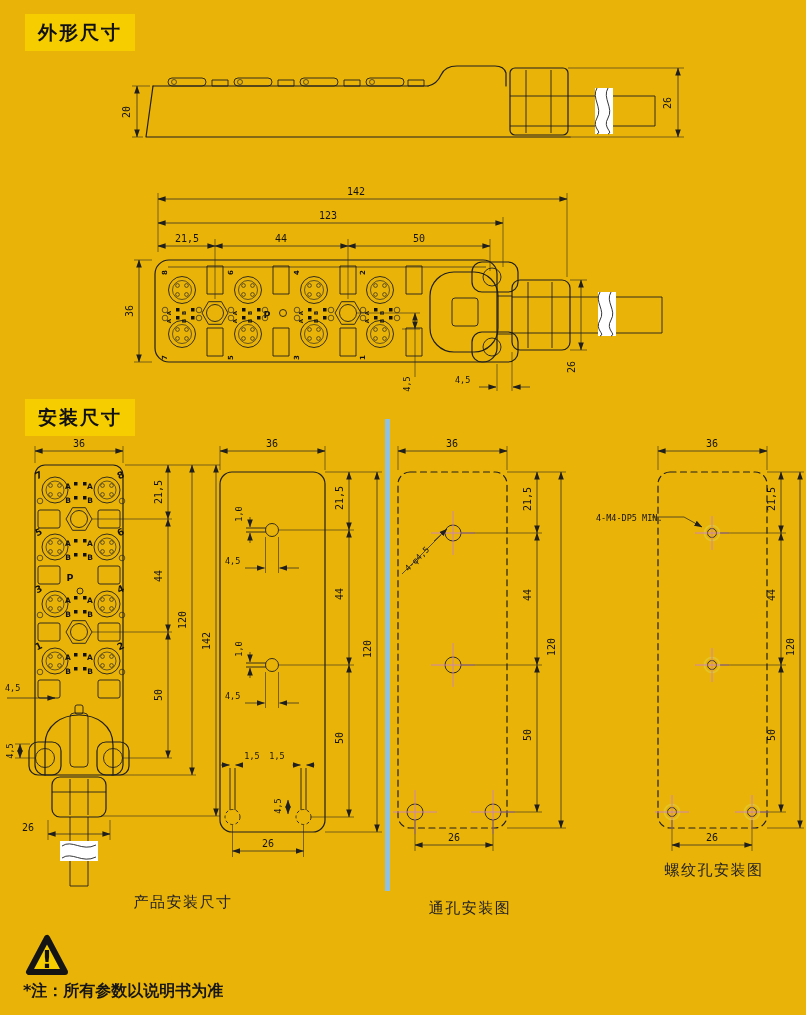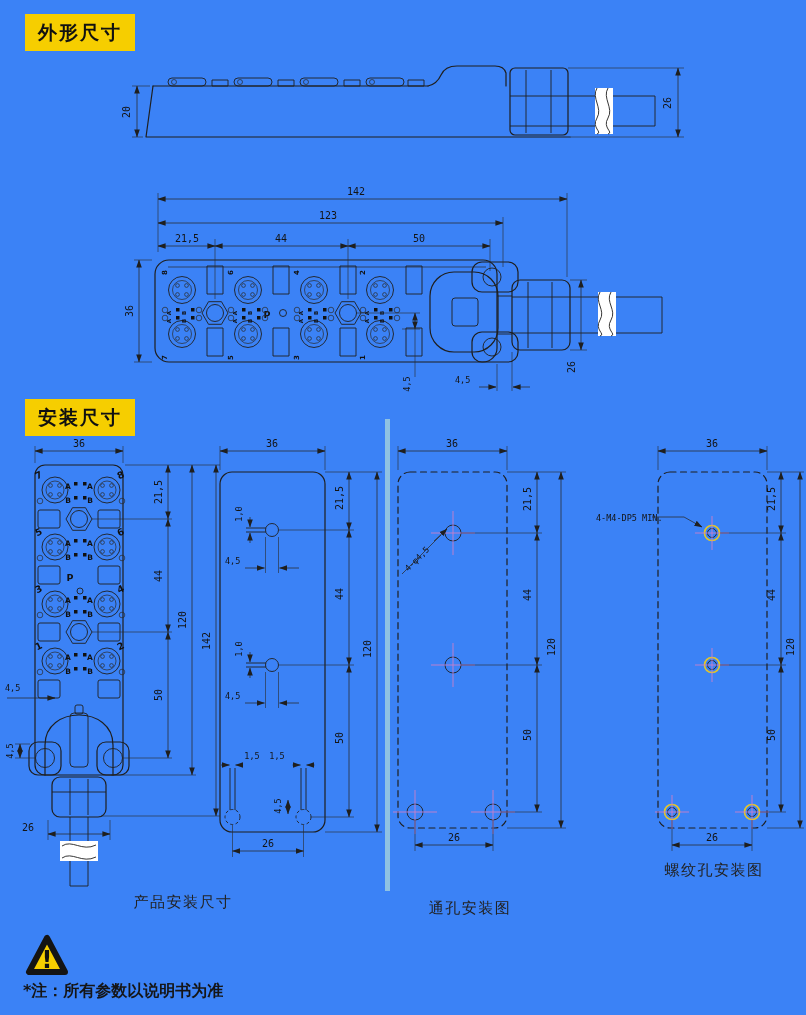--- a/index.html
+++ b/index.html
@@ -1,16 +1,16 @@
 <!DOCTYPE html>
 <html><head>
 <meta charset="utf-8">
 <style>
   html,body{margin:0;padding:0;background:#fff;}
-  .page{position:relative;width:806px;height:1015px;background:#3b82f6;overflow:hidden;
+  .page{position:relative;width:806px;height:1015px;background:#eab308;overflow:hidden;
         font-family:"DejaVu Sans",sans-serif;}
   .badge{position:absolute;background:#F6CE00;color:#111;
          font:bold 19px/1 "DejaVu Sans",sans-serif;padding:9px 13px;letter-spacing:2px;}
   .divider{position:absolute;left:385px;top:419px;width:5px;height:472px;background:#8FC2E2;}
   .caption{position:absolute;font:15px "DejaVu Sans",sans-serif;color:#222;
            transform:translateX(-50%);white-space:nowrap;letter-spacing:1.5px;}
   .warn-row{position:absolute;left:24px;top:928px;width:770px;display:flex;gap:8px;}
   .warn-text{font:bold 16.5px/25px "DejaVu Sans",sans-serif;color:#151515;width:716px;}
   .footnote{position:absolute;left:23px;top:981px;font:bold 16px "DejaVu Sans",sans-serif;color:#151515;}
   svg{position:absolute;left:0;top:0;}

